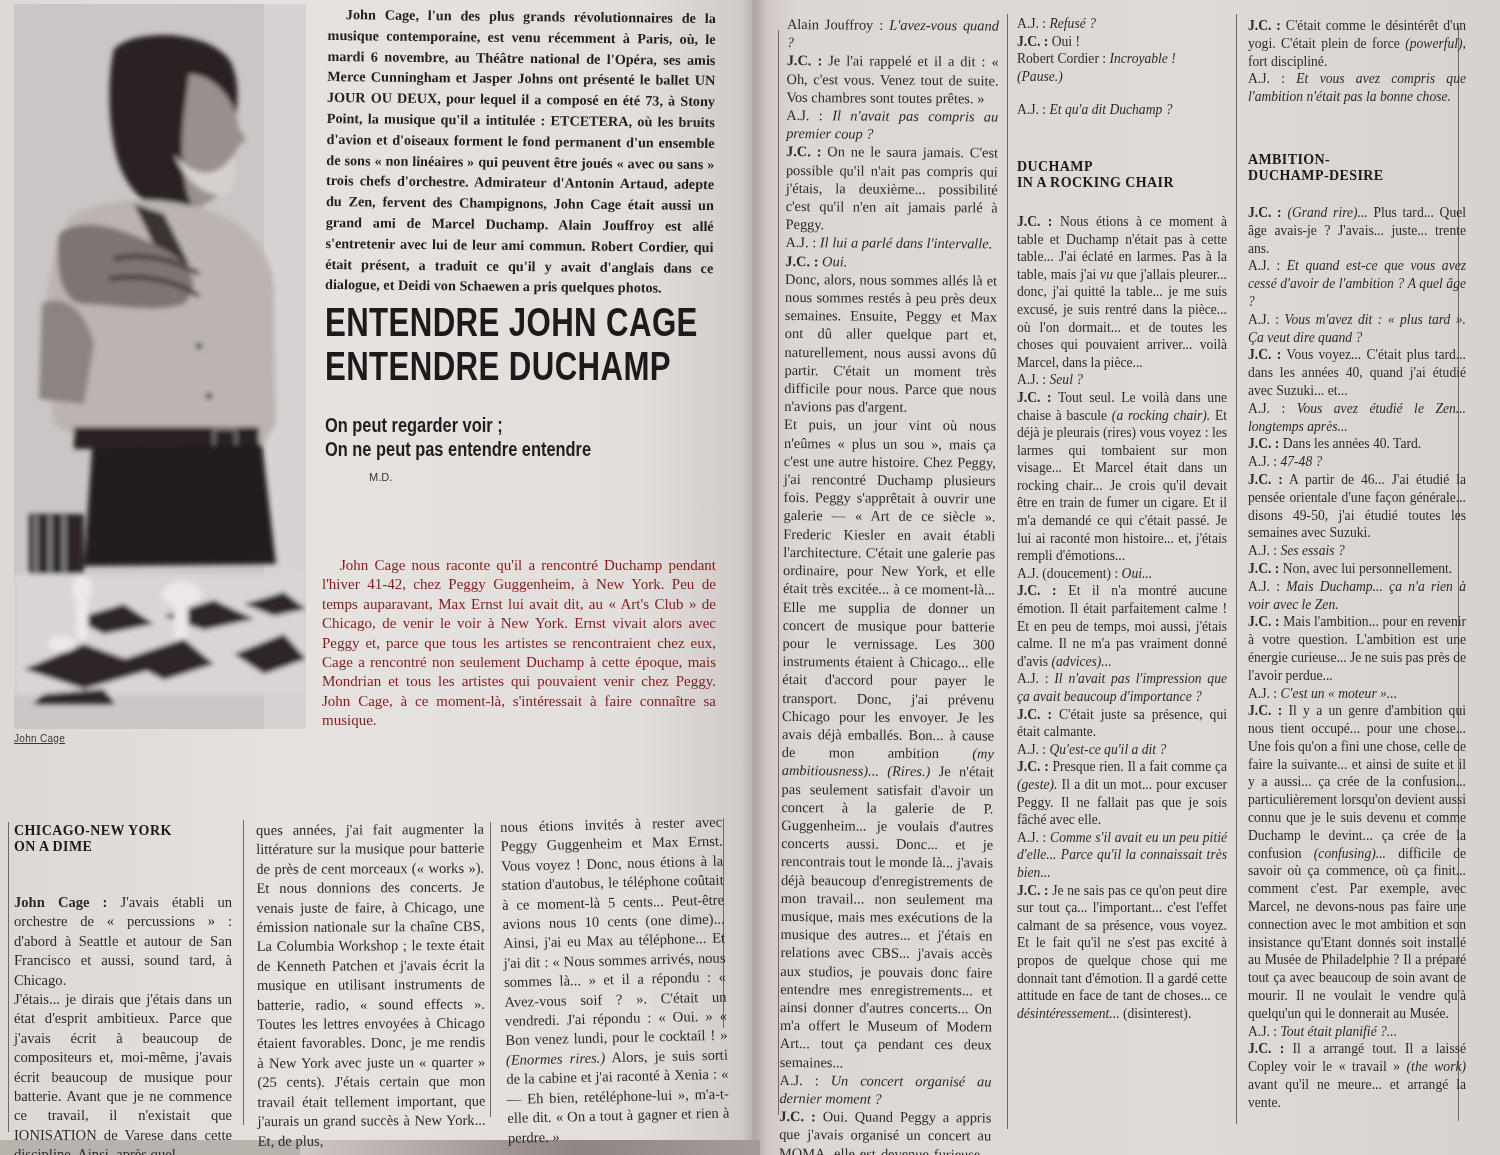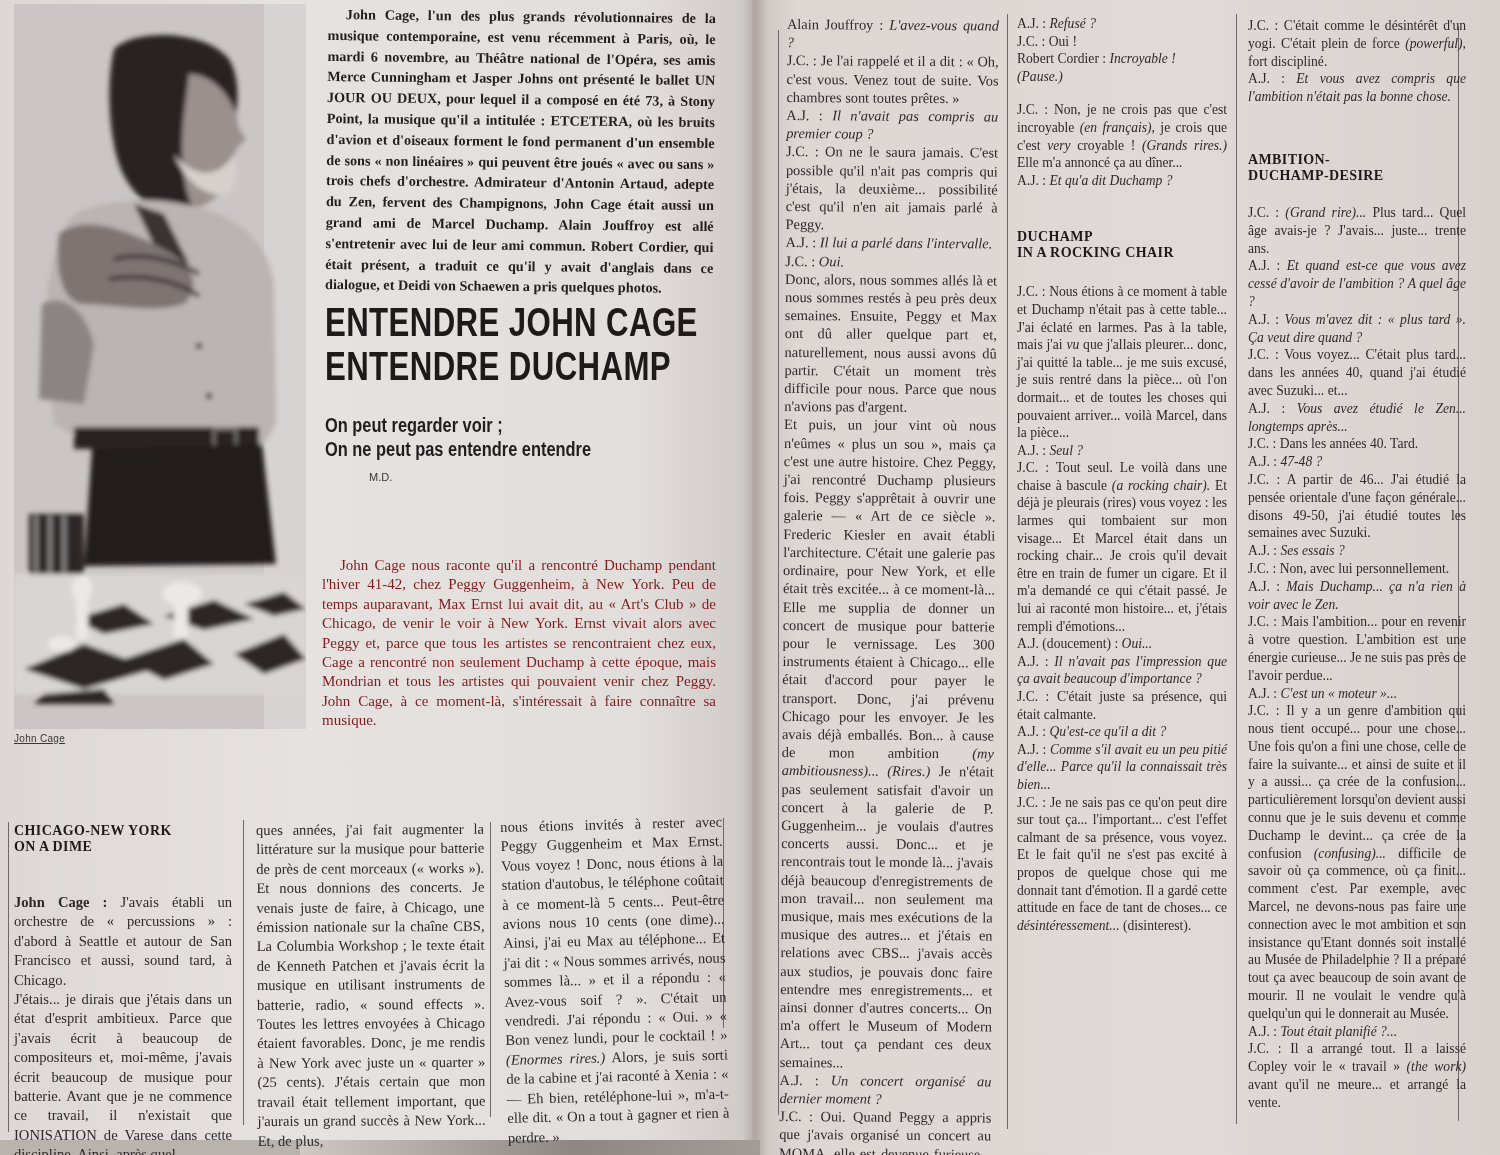--- a/index.html
+++ b/index.html
@@ -53,21 +53,21 @@
 
   .col-a { left: 14px; top: 823px; width: 218px; }
   .col-b { left: 256px; top: 821px; width: 228px; transform: rotate(-0.3deg); transform-origin: left top; }
   .col-c { left: 500px; top: 818px; width: 222px; transform: rotate(-1.4deg); transform-origin: left top; }
 
   
   .col-d { left: 787px; top: 15px; width: 212px; font-size: 14.4px; line-height: 18.2px;
     transform: rotate(0.4deg); transform-origin: left top; }
   .col-e { left: 1017px; top: 15px; width: 210px; font-size: 13.6px; line-height: 17.6px; }
   .col-f { left: 1248px; top: 17px; width: 218px; font-size: 13.6px; line-height: 17.8px; }
-  .right-page .speaker { font-weight: normal; }
+  .right-page .speaker { font-weight: bold; }
 </style>
 </head>
 <body>
 
 <div class="spread">
   <div class="page-left"></div>
   <div class="page-right"></div>
   <div class="gutter-shadow"></div>
   <div class="bottom-strip"></div>
 
@@ -187,35 +187,36 @@
     <p><span class="speaker">J.C. :</span> <span>Oui. Quand Peggy a appris que j'avais organisé un concert au MOMA, elle est devenue furieuse... elle voulait mon concert dans sa galerie, et rien d'autre ailleurs. Je ne pouvais pas comprendre. J'étais plein de mes propres désirs...</span></p>
 
   </div>
 
   <div class="col col-e right-page">
     <p><span>A.J. :</span> <span class="it">Refusé ?</span></p>
     <p><span class="speaker">J.C. :</span> <span>Oui !</span></p>
     <p><span>Robert Cordier :</span> <span class="it">Incroyable !</span></p>
     <p class="it">(Pause.)</p>
     <div style="height:16px"></div>
-    <p><span class="speaker">J.C. :</span> <span>Non, je ne crois pas que c'est incroyable </span><span class="it">(en français)</span><span>, je crois que c'est </span><span class="it">very</span><span> croyable ! </span><span class="it">(Grands rires.)</span><span> Elle m'a annoncé ça au dîner...</span></p>
     <p><span>A.J. :</span> <span class="it">Et qu'a dit Duchamp ?</span></p>
     <div style="height:40px"></div>
     <div class="sec-title">
       <div>DUCHAMP</div>
       <div>IN A ROCKING CHAIR</div>
     </div>
     <div style="height:22px"></div>
     <p><span class="speaker">J.C. :</span> <span>Nous étions à ce moment à table et Duchamp n'était pas à cette table... J'ai éclaté en larmes. Pas à la table, mais j'ai </span><span class="it">vu</span><span> que j'allais pleurer... donc, j'ai quitté la table... je me suis excusé, je suis rentré dans la pièce... où l'on dormait... et de toutes les choses qui pouvaient arriver... voilà Marcel, dans la pièce...</span></p>
     <p><span>A.J. :</span> <span class="it">Seul ?</span></p>
     <p><span class="speaker">J.C. :</span> <span>Tout seul. Le voilà dans une chaise à bascule </span><span class="it">(a rocking chair).</span><span> Et déjà je pleurais (rires) vous voyez : les larmes qui tombaient sur mon visage... Et Marcel était dans un rocking chair... Je crois qu'il devait être en train de fumer un cigare. Et il m'a demandé ce qui c'était passé. Je lui ai raconté mon histoire... et, j'étais rempli d'émotions...</span></p>
     <p><span>A.J. (doucement) :</span> <span class="it">Oui...</span></p>
+    <p><span class="speaker">J.C. :</span> <span>Et il n'a montré aucune émotion. Il était parfaitement calme ! Et en peu de temps, moi aussi, j'étais calme. Il ne m'a pas vraiment donné d'avis </span><span class="it">(advices)...</span></p>
     <p><span>A.J. :</span> <span class="it">Il n'avait pas l'impression que ça avait beaucoup d'importance ?</span></p>
     <p><span class="speaker">J.C. :</span> <span>C'était juste sa présence, qui était calmante.</span></p>
     <p><span>A.J. :</span> <span class="it">Qu'est-ce qu'il a dit ?</span></p>
+    <p><span class="speaker">J.C. :</span> <span>Presque rien. Il a fait comme ça </span><span class="it">(geste).</span><span> Il a dit un mot... pour excuser Peggy. Il ne fallait pas que je sois fâché avec elle.</span></p>
     <p><span>A.J. :</span> <span class="it">Comme s'il avait eu un peu pitié d'elle... Parce qu'il la connaissait très bien...</span></p>
     <p><span class="speaker">J.C. :</span> <span>Je ne sais pas ce qu'on peut dire sur tout ça... l'important... c'est l'effet calmant de sa présence, vous voyez. Et le fait qu'il ne s'est pas excité à propos de quelque chose qui me donnait tant d'émotion. Il a gardé cette attitude en face de tant de choses... ce </span><span class="it">désintéressement...</span><span> (disinterest).</span></p>
 
   </div>
 
   <div class="col col-f right-page">
     <p><span class="speaker">J.C. :</span> <span>C'était comme le désintérêt d'un yogi. C'était plein de force </span><span class="it">(powerful),</span><span> fort discipliné.</span></p>
     <p><span>A.J. :</span> <span class="it">Et vous avez compris que l'ambition n'était pas la bonne chose.</span></p>
     <div style="height:46px"></div>
     <div class="sec-title">

